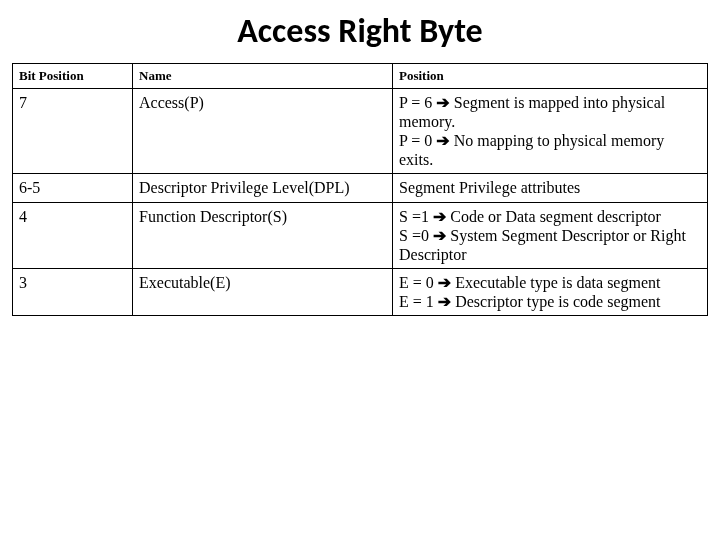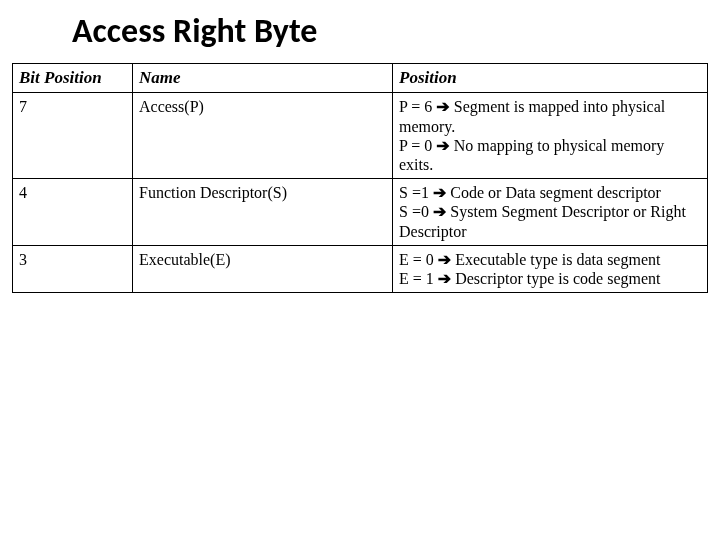--- a/index.html
+++ b/index.html
@@ -11,20 +11,21 @@
     height: 540px;
     box-sizing: border-box;
   }
   .slide {
     padding: 10px 12px 0 12px;
   }
   h1 {
     font-family: Calibri, Arial, sans-serif;
     font-weight: 700;
     font-size: 34px;
+    text-align: center;
     margin: 0 0 12px 0;
     padding-left: 60px;
     padding-right: 60px;
     color: #000;
   }
   table {
     border-collapse: collapse;
     width: 100%;
     table-layout: fixed;
   }
@@ -35,22 +36,21 @@
     border: 1.5px solid #000;
     padding: 4px 6px 4px 6px;
     vertical-align: top;
     font-size: 16px;
     line-height: 1.2;
     color: #000;
     text-align: left;
   }
   th {
     font-weight: 700;
-    font-size: 17px;
-    font-style: italic;
+    font-size: 13px;
   }
   td.name, td.bit {
     white-space: nowrap;
   }
   .arrow {
     font-family: Arial, sans-serif;
     font-weight: bold;
   }
   .func-line {
     display: block;
@@ -82,20 +82,27 @@
         <td>
           <span class="func-line">
             <span>P = 6 </span><span class="arrow">➔</span><span> Segment is mapped into physical memory.</span>
           </span>
           <span class="func-line">
             <span>P = 0 </span><span class="arrow">➔</span><span> No mapping to physical memory exits.</span>
           </span>
         </td>
       </tr>
       <tr>
+        <td class="bit">6-5</td>
+        <td class="name">Descriptor Privilege Level(DPL)</td>
+        <td>
+          <span class="func-line">Segment Privilege attributes</span>
+        </td>
+      </tr>
+      <tr>
         <td class="bit">4</td>
         <td class="name">Function Descriptor(S)</td>
         <td>
           <span class="func-line">
             <span>S =1 </span><span class="arrow">➔</span><span> Code or Data segment descriptor</span>
           </span>
           <span class="func-line">
             <span>S =0 </span><span class="arrow">➔</span><span> System Segment Descriptor or Right Descriptor</span>
           </span>
         </td>

